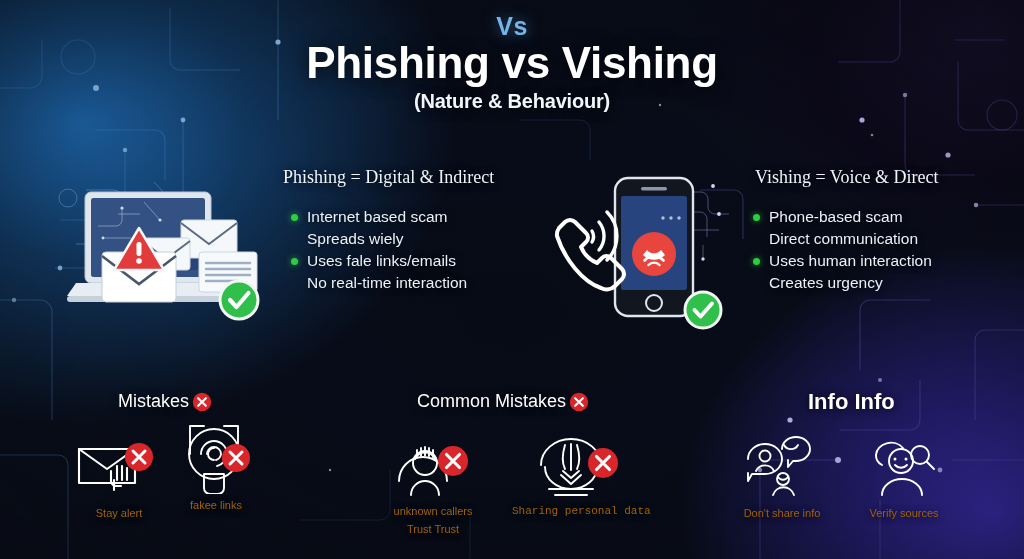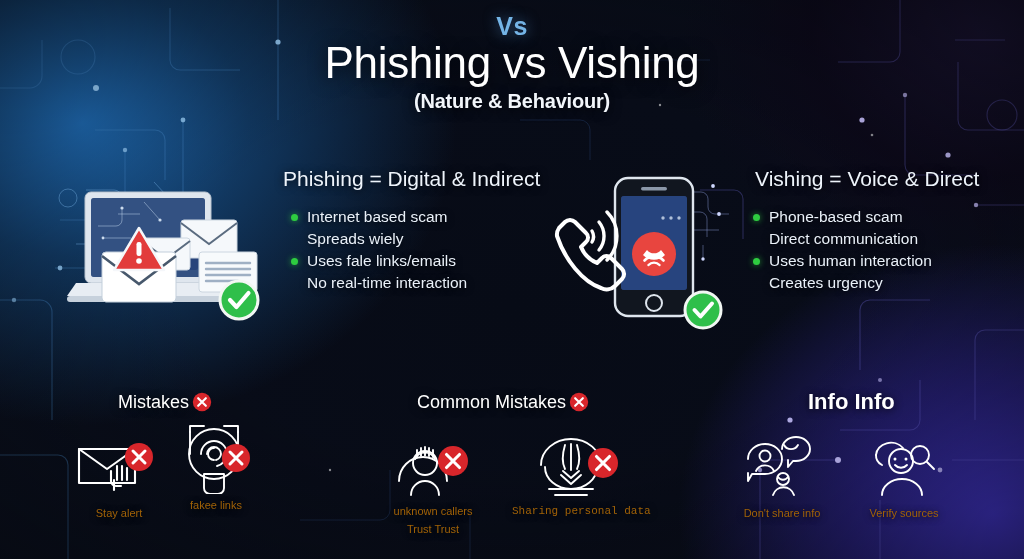--- a/index.html
+++ b/index.html
@@ -51,42 +51,43 @@
     font-size: 25px;
     font-weight: bold;
     color: #74b4e6;
     letter-spacing: 0.5px;
     line-height: 1;
     text-shadow: 0 0 14px rgba(90,160,230,0.55);
   }
   .main-title {
     margin-top: 1px;
     font-size: 44px;
-    font-weight: normal;
+    font-weight: bold;
     color: #ffffff;
     line-height: 1.06;
     letter-spacing: -0.3px;
     text-shadow: 0 2px 18px rgba(0,0,0,0.75);
   }
   .subtitle {
     margin-top: 3px;
     font-size: 20px;
     font-weight: bold;
     color: #f2f6fb;
     letter-spacing: -0.2px;
     text-shadow: 0 2px 12px rgba(0,0,0,0.7);
   }
 
   
   .col-head {
     position: absolute;
-    font-size: 21px;
+    font-size: 18px;
     color: #eef4fb;
     white-space: nowrap;
     text-shadow: 0 1px 8px rgba(0,0,0,0.8);
+    font-family: Liberation Serif, serif;
   }
   .col-head.left  { left: 283px; top: 167px; }
   .col-head.right { left: 755px; top: 167px; }
 
   .bullets {
     position: absolute;
     font-size: 15.5px;
     color: #eaf1f9;
     line-height: 22px;
     white-space: nowrap;
@@ -106,21 +107,21 @@
   .b-sub { padding-left: 18px; }
 
   
   .illus { position: absolute; }
   .illus svg { display: block; overflow: visible; }
 
   
   .sec-head {
     position: absolute;
     display: flex;
-    align-items: center;
+    align-items: flex-start;
     gap: 2px;
     white-space: nowrap;
     color: #ffffff;
     text-shadow: 0 1px 9px rgba(0,0,0,0.8);
   }
   .sec-head .label { font-size: 18px; }
   .sec-head.big .label { font-size: 22px; font-weight: bold; }
   .xbadge {
     width: 22px; height: 22px;
     flex: 0 0 auto;

